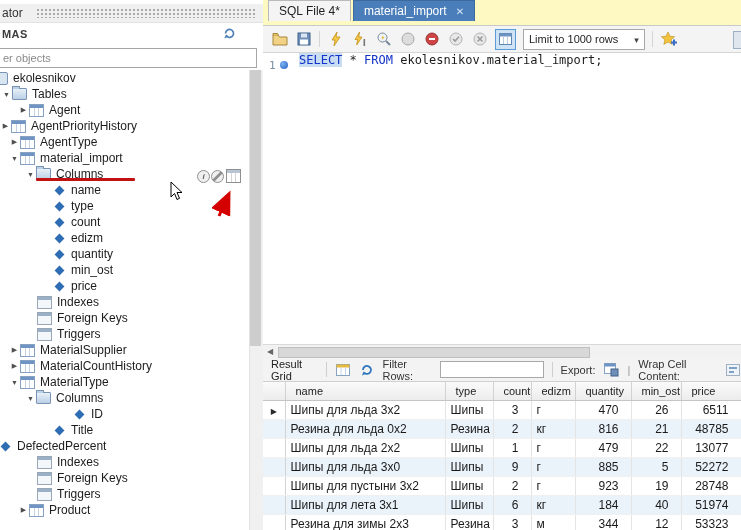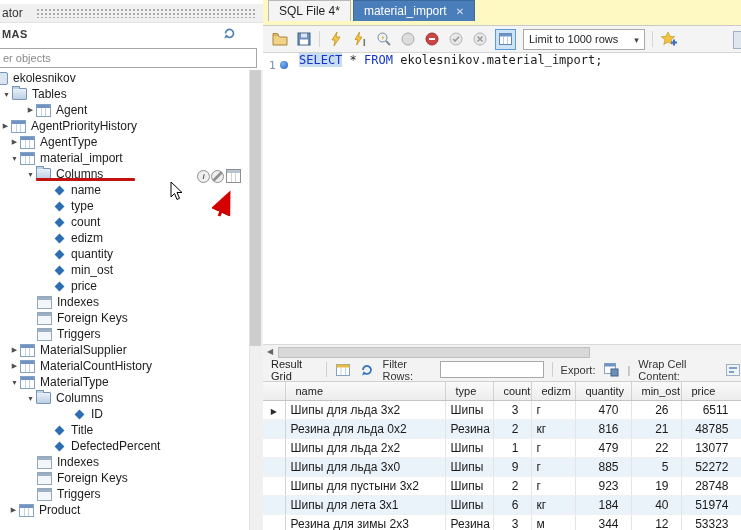--- a/index.html
+++ b/index.html
@@ -125,21 +125,21 @@
     <div class="tree">
       <div class="trow" style="padding-left:0">
           <span class="i-schema"></span>
           <span class="tlabel">ekolesnikov</span>
         </div>
       <div class="trow" style="padding-left:1px">
           <span class="arr e"></span>
           <span class="i-folder"></span>
           <span class="tlabel">Tables</span>
         </div>
-      <div class="trow" style="padding-left:25px">
+      <div class="trow" style="padding-left:18px">
           <span class="arr c"></span>
           <span class="i-table"></span>
           <span class="tlabel">Agent</span>
         </div>
       <div class="trow" style="">
           <span class="arr c"></span>
           <span class="i-table"></span>
           <span class="tlabel">AgentPriorityHistory</span>
         </div>
       <div class="trow" style="padding-left:9px">
@@ -218,37 +218,37 @@
           <span class="tlabel">Columns</span>
         </div>
       <div class="trow" style="padding-left:74px">
           <span class="i-diamond"></span>
           <span class="tlabel">ID</span>
         </div>
       <div class="trow" style="padding-left:54px">
           <span class="i-diamond"></span>
           <span class="tlabel">Title</span>
         </div>
-      <div class="trow" style="padding-left:54px">
+      <div class="trow" style="">
           <span class="i-diamond"></span>
           <span class="tlabel">DefectedPercent</span>
         </div>
       <div class="trow" style="padding-left:37px">
           <span class="i-meta"></span>
           <span class="tlabel">Indexes</span>
         </div>
       <div class="trow" style="padding-left:37px">
           <span class="i-meta"></span>
           <span class="tlabel">Foreign Keys</span>
         </div>
       <div class="trow" style="padding-left:37px">
           <span class="i-meta"></span>
           <span class="tlabel">Triggers</span>
         </div>
-      <div class="trow" style="padding-left:8px">
+      <div class="trow" style="padding-left:18px">
           <span class="arr c"></span>
           <span class="i-table"></span>
           <span class="tlabel">Product</span>
         </div>
     </div>
 
     <div class="nav-scrolltrack"></div>
     <div class="nav-scrollthumb"></div>
 
     <span class="h-ico h-info"></span>

